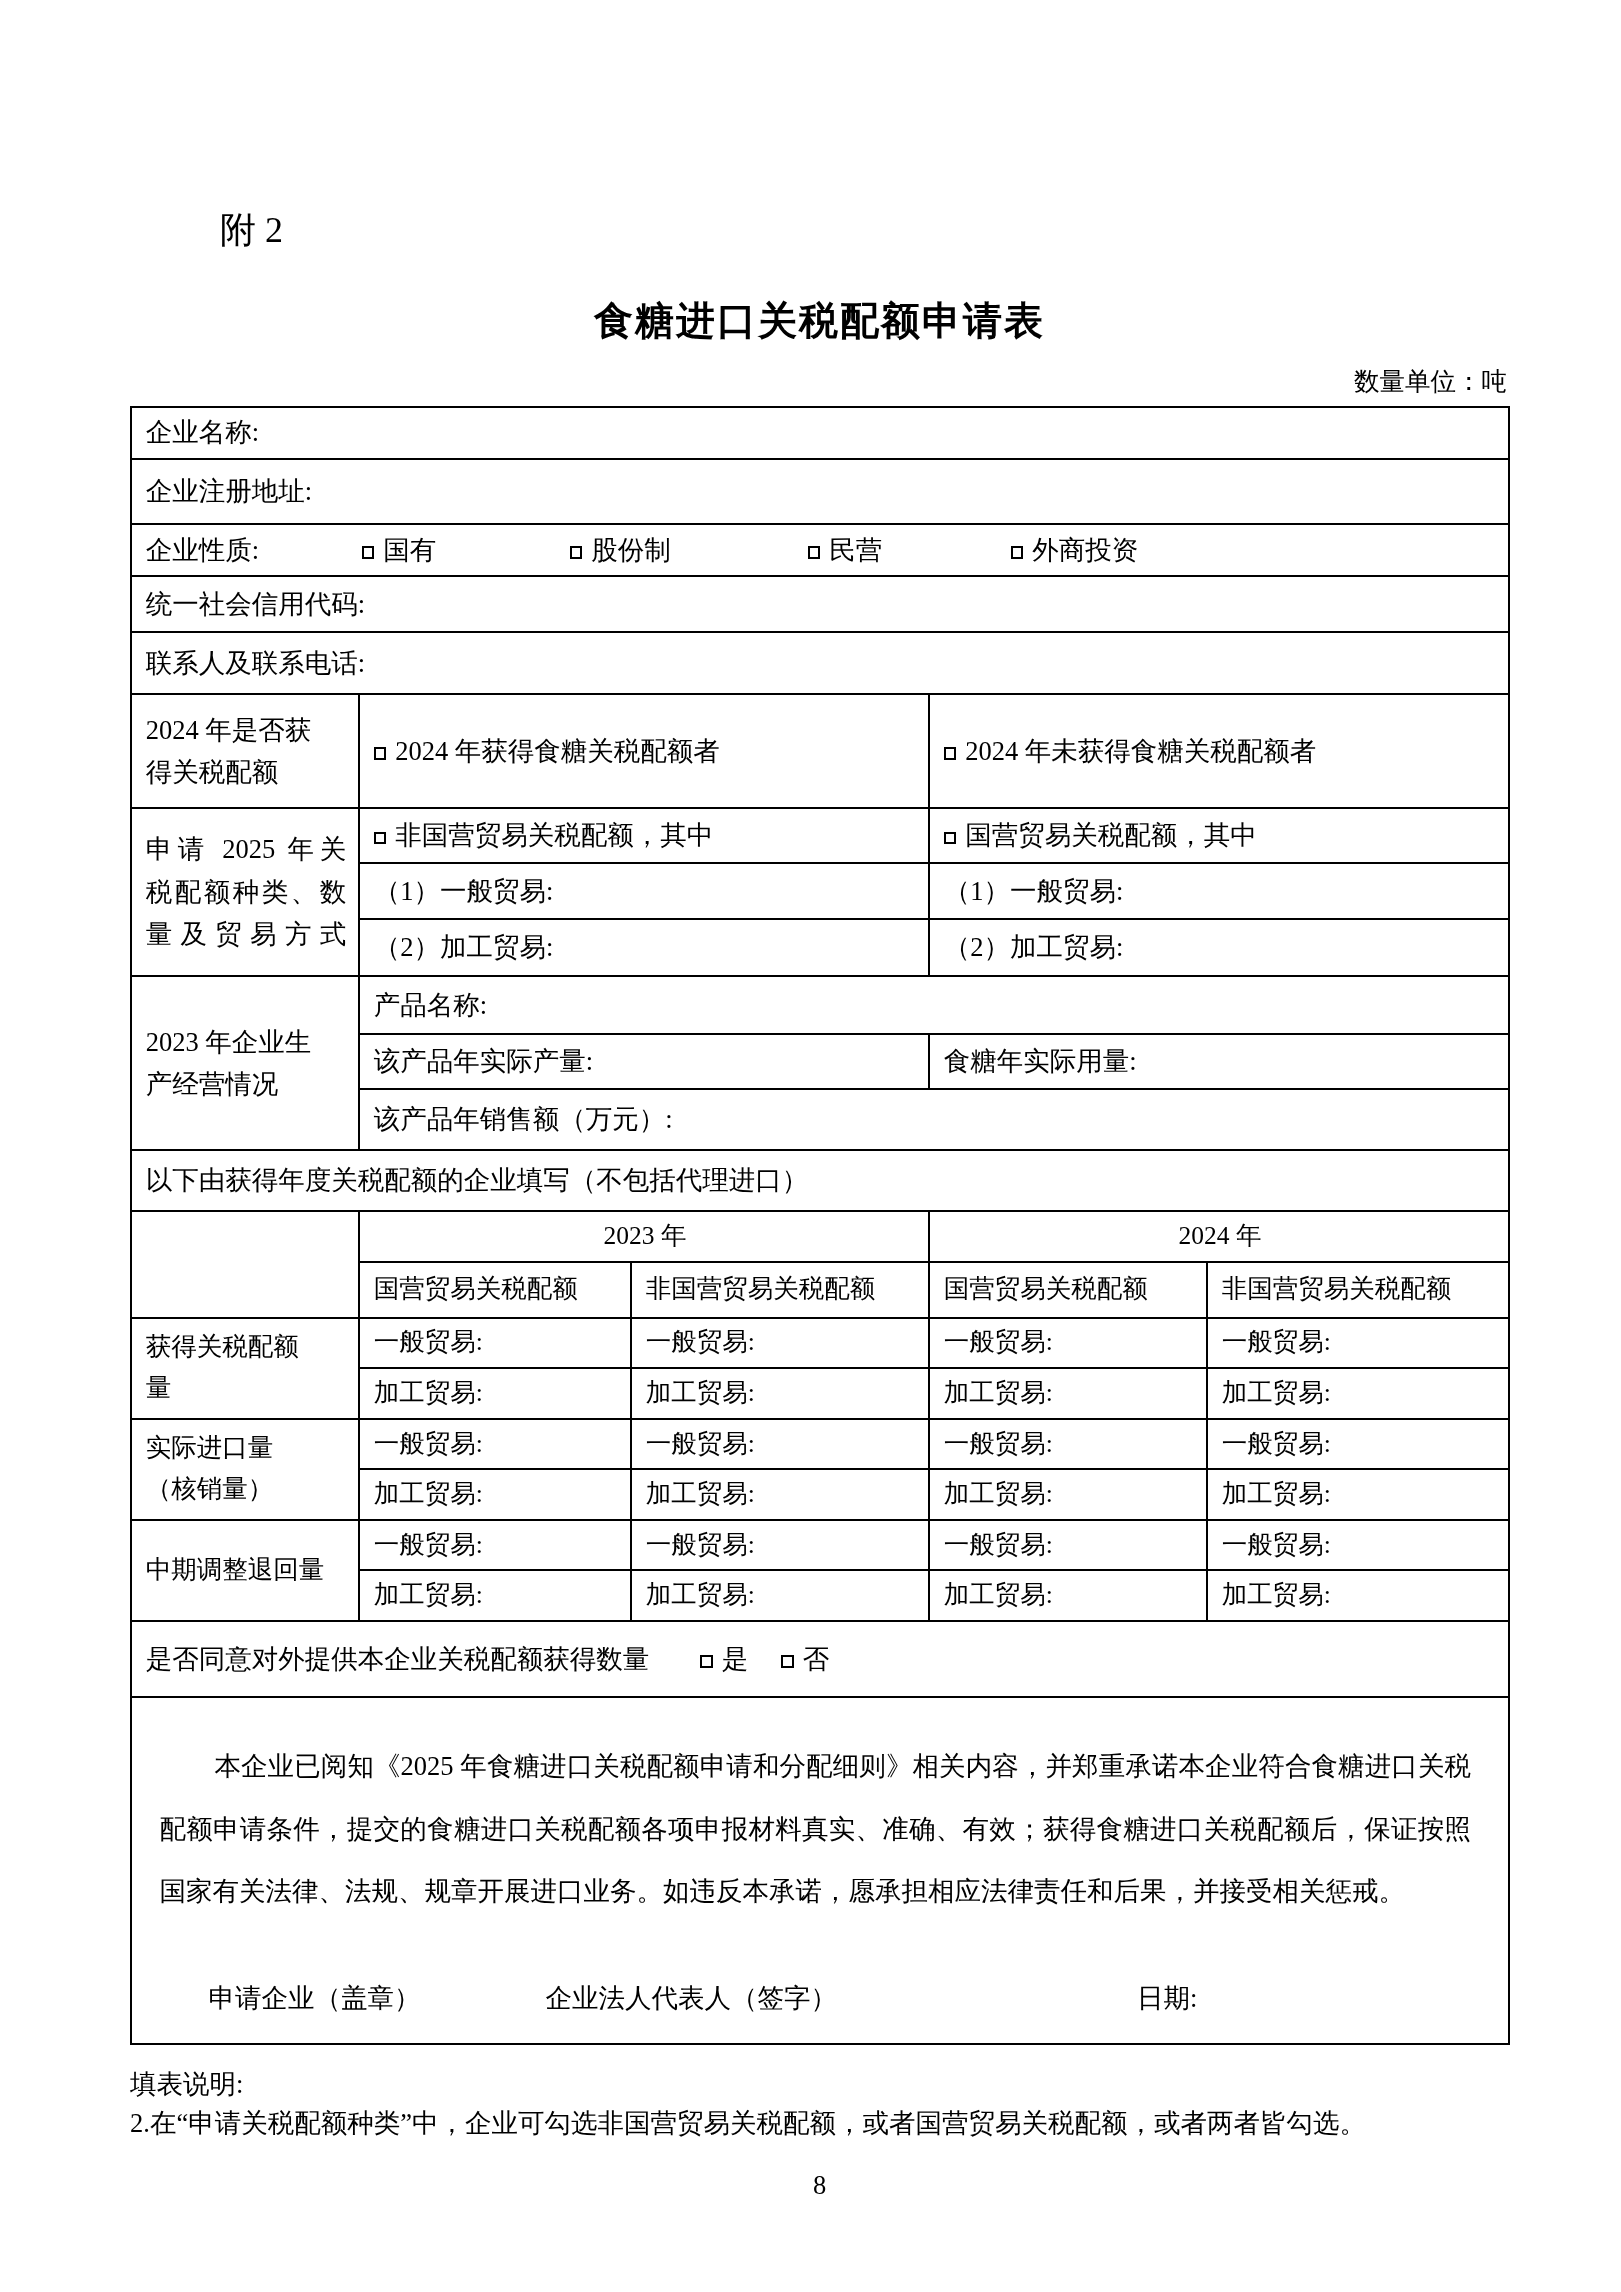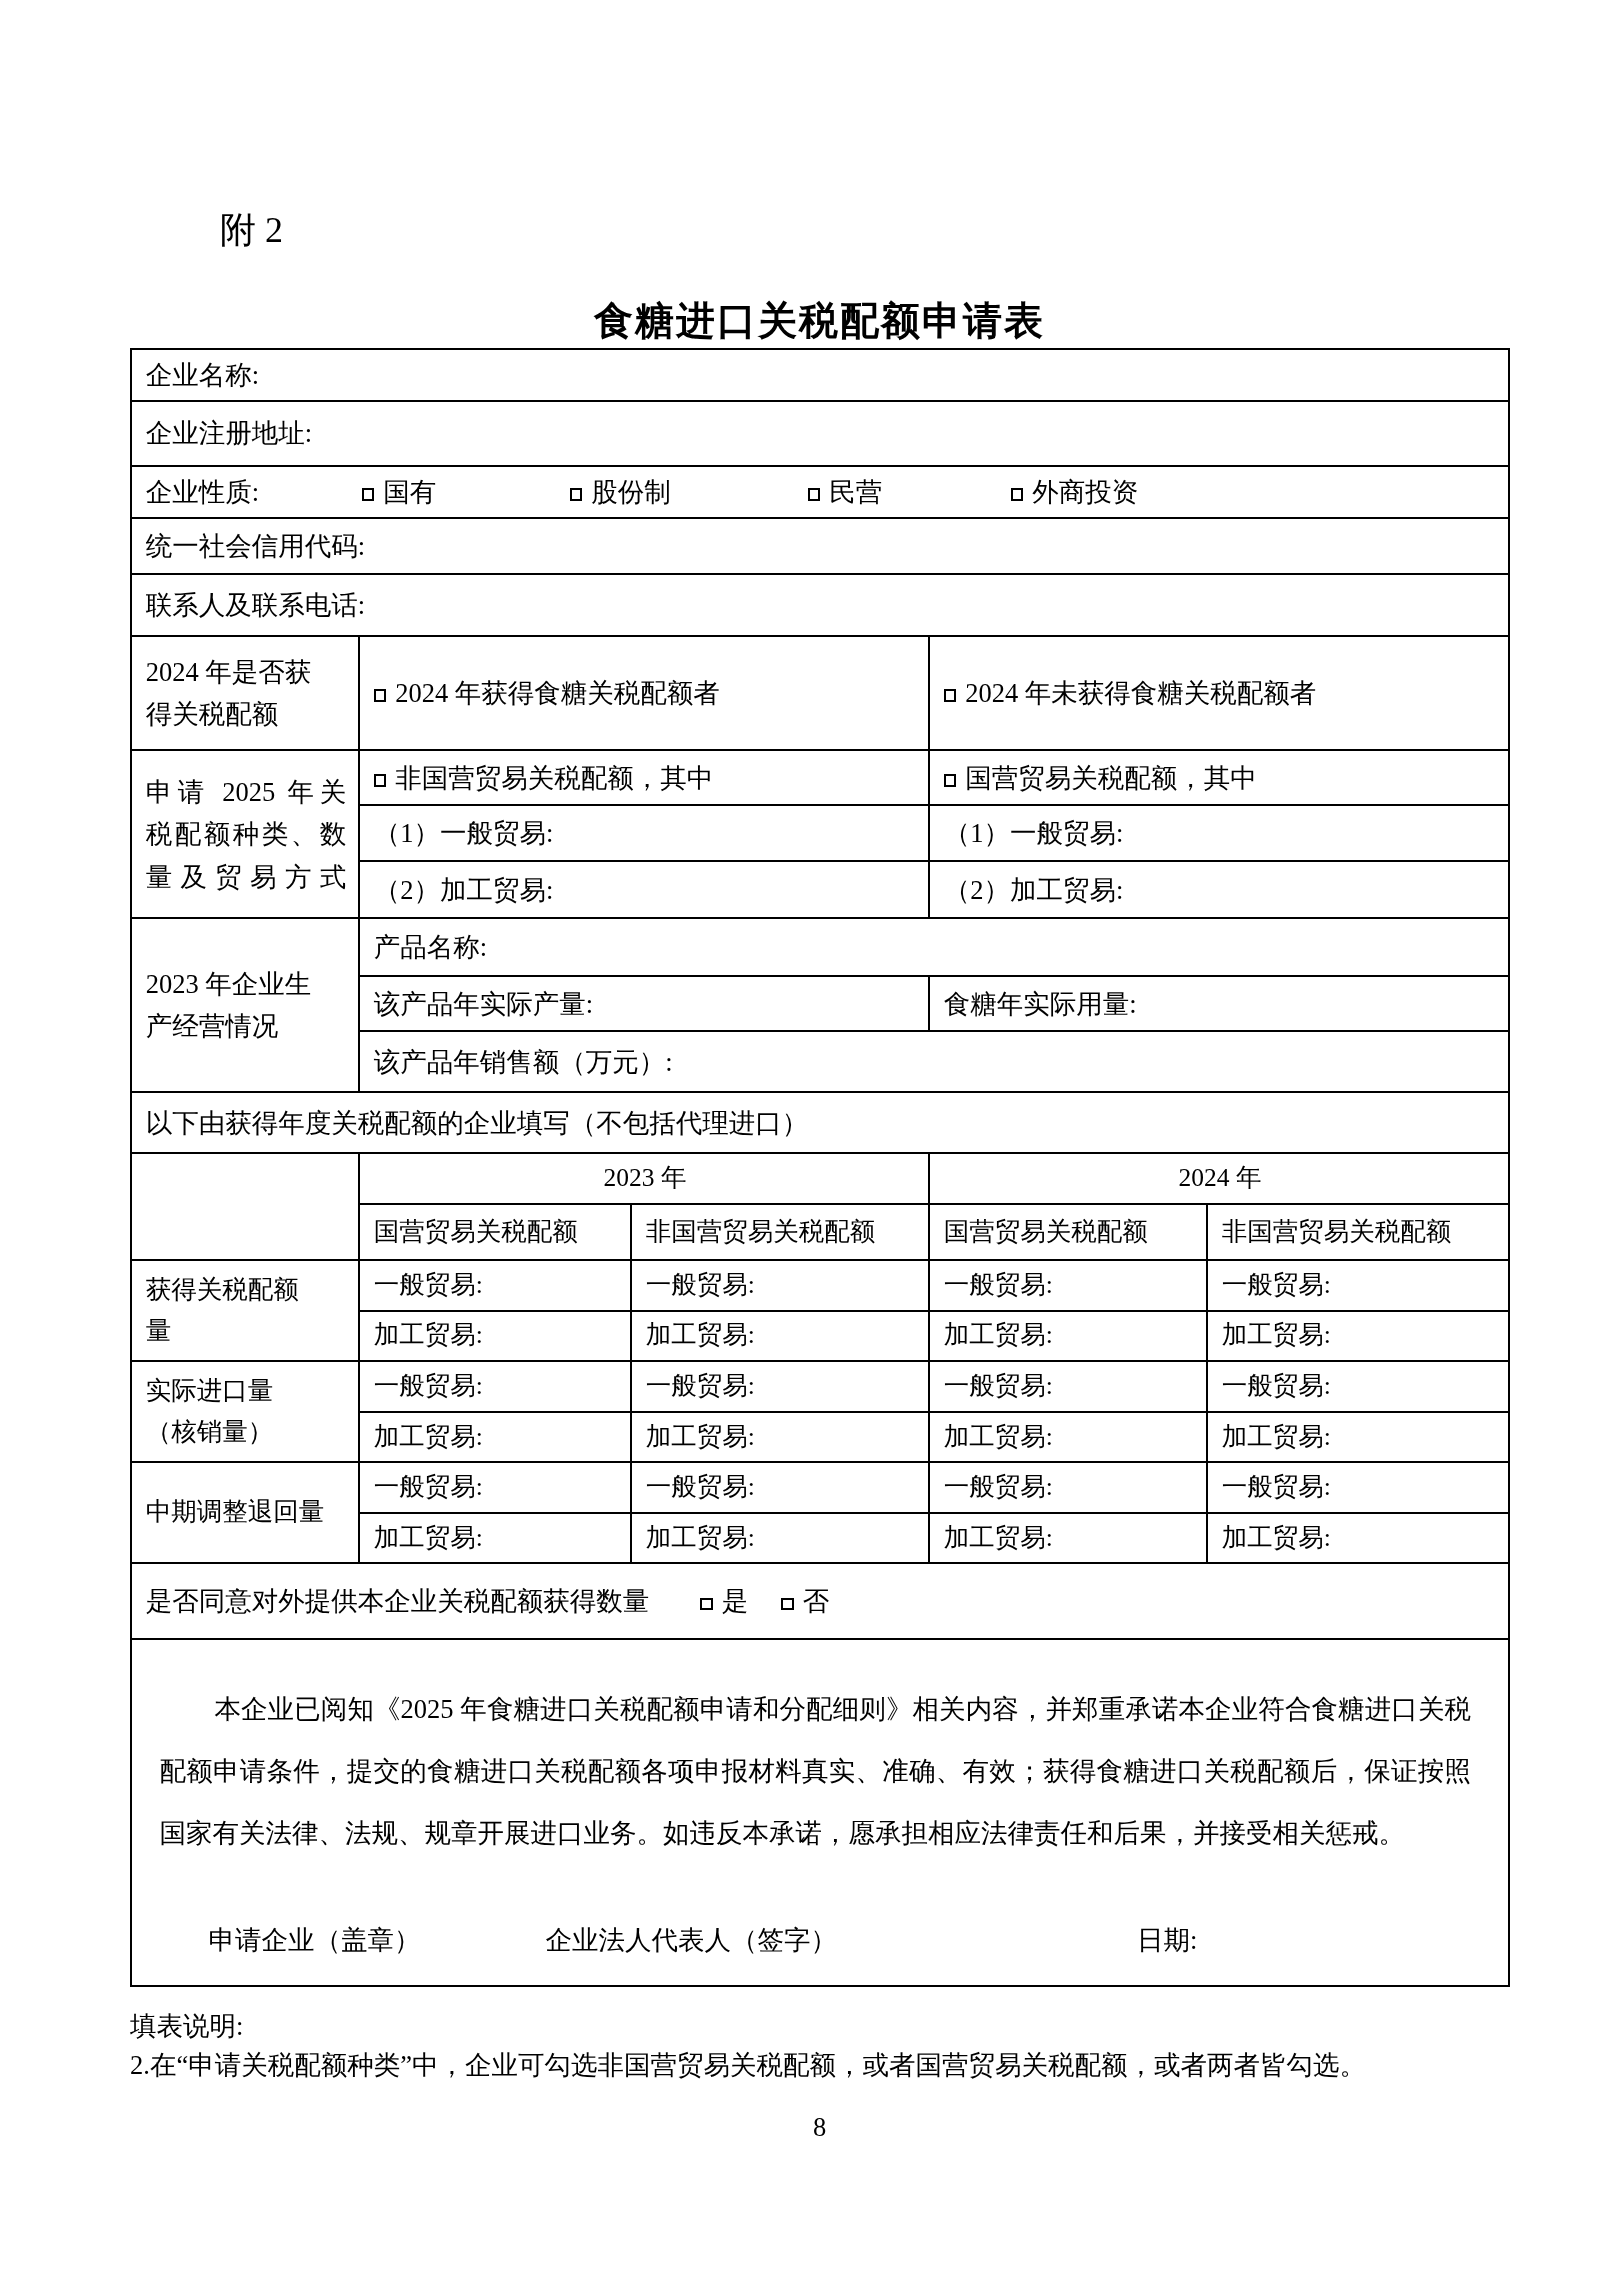--- a/index.html
+++ b/index.html
@@ -88,20 +88,21 @@
   .page-number { margin-top: 27.4px; text-align: center; font-size: 26.5px; }
 </style>
 </head>
 <body>
 
 <div class="page">
   <div class="content">
 
     <div class="attachment">附 2</div>
     <div class="doc-title">食糖进口关税配额申请表</div>
+    <div class="unit-note">数量单位：吨</div>
 
     <table class="form">
       <colgroup>
         <col style="width:228px">
           <col style="width:272px">
           <col style="width:298px">
           <col style="width:278px">
           <col style="width:302px">
       </colgroup>
 

